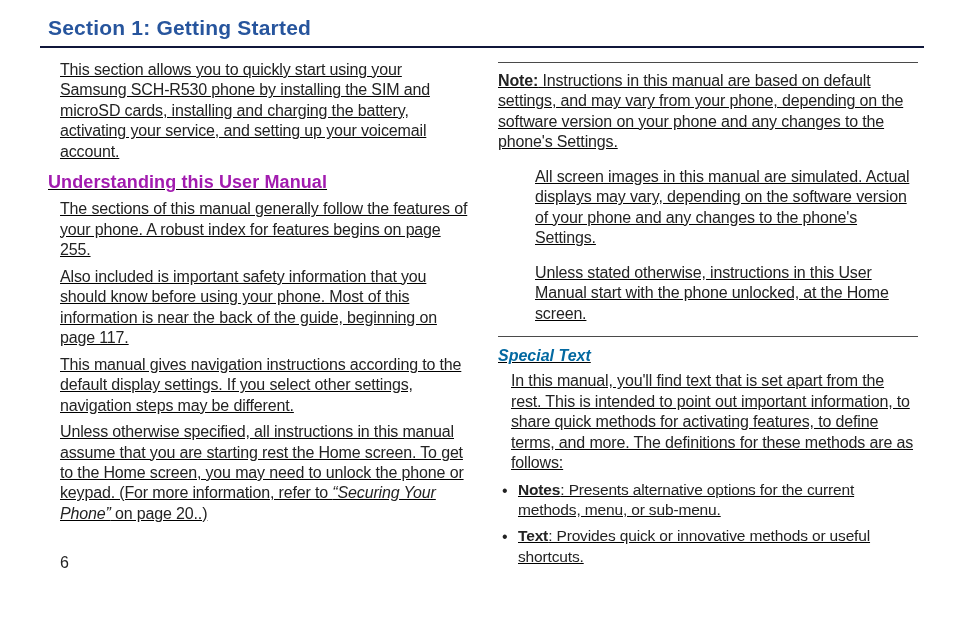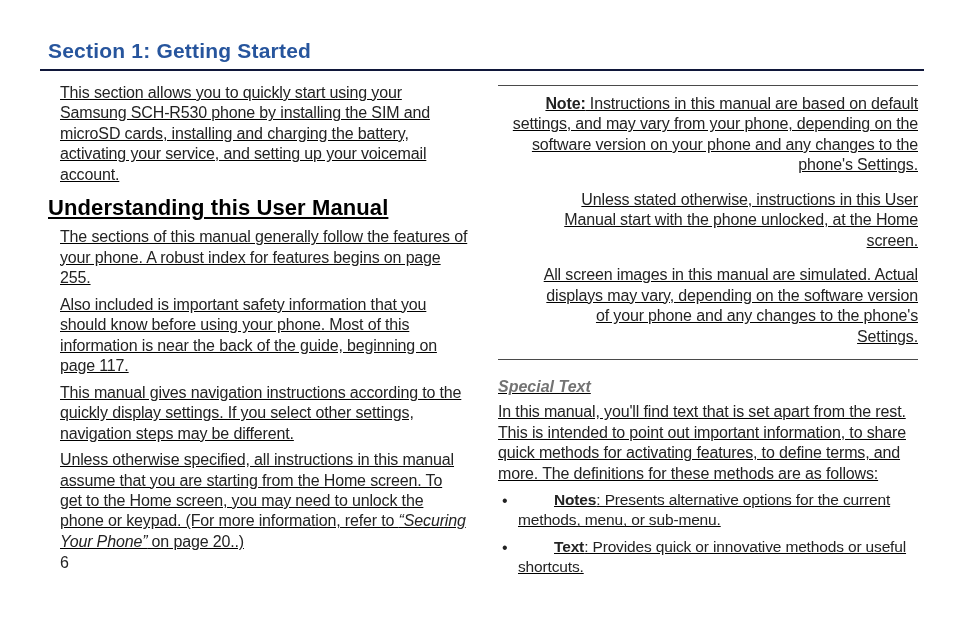--- a/index.html
+++ b/index.html
@@ -1,20 +1,20 @@
 <!DOCTYPE html>
 <html><head>
 <meta charset="utf-8">
 <style>
   * { box-sizing: border-box; margin: 0; padding: 0; }
   html, body { width: 954px; height: 636px; background: #fff; font-family: Arial, Helvetica, sans-serif; }
   .page {
     width: 954px;
     height: 592px;
-    padding: 39px 34px 18px 48px;
+    padding: 16px 34px 18px 48px;
     position: relative;
   }
   .section-title {
     font-family: Arial, Helvetica, sans-serif;
     font-weight: 900;
     font-size: 21px;
     color: #27559d;
     letter-spacing: 0.2px;
     margin-bottom: 6px;
   }
@@ -35,59 +35,58 @@
     font-family: "Helvetica Neue", Arial, sans-serif;
     font-stretch: condensed;
     color: #232323;
   }
   .body-p {
     font-size: 16px;
     line-height: 1.28;
     margin: 6px 0 6px 12px;
     letter-spacing: -0.15px;
   }
-  .col2 .body-p { margin-left: 0; }
+  .col2 .body-p { margin-left: 13px; }
   .h2 {
     font-family: Arial, Helvetica, sans-serif;
     font-weight: 900;
-    font-size: 22px;
-    color: #000000;
+    font-size: 18px;
+    color: #a21caf;
     margin: 10px 0 4px 0;
     letter-spacing: 0.1px;
   }
   .h3 {
     font-family: Arial, Helvetica, sans-serif;
     font-weight: 700;
     font-style: italic;
     font-size: 16px;
-    color: #737373;
+    color: #0369a1;
     margin: 10px 0 4px 0;
   }
   .note-block {
     border-top: 1px solid #4a4a4a;
     border-bottom: 1px solid #4a4a4a;
     padding: 8px 0 10px 0;
-    margin: 8px 0 18px 0;
-    text-align: right;
+    margin: 8px 0 10px 0;
   }
   .note-block .np {
     font-size: 16px;
     line-height: 1.28;
     margin: 0 0 14px 0;
     letter-spacing: -0.15px;
   }
   .note-block .np:last-child { margin-bottom: 2px; }
   .note-label {
     font-weight: 700;
   }
   .note-indent {
     padding-left: 37px;
   }
   .italic { font-style: italic; }
-  .bold { font-weight: 700; margin-left: 36px; }
+  .bold { font-weight: 700; }
   .bullets {
     list-style: none;
     margin: 4px 0 0 0;
     padding: 0;
   }
   .bullets li {
     font-size: 15.5px;
     line-height: 1.32;
     letter-spacing: -0.15px;
     padding-left: 20px;
@@ -120,34 +119,34 @@
 
   <div class="columns">
 
     <div class="col col1">
       <p class="body-p">This section allows you to quickly start using your Samsung SCH-R530 phone by installing the SIM and microSD cards, installing and charging the battery, activating your service, and setting up your voicemail account.</p>
 
       <h2 class="h2">Understanding this User Manual</h2>
 
       <p class="body-p">The sections of this manual generally follow the features of your phone. A robust index for features begins on page 255.</p>
       <p class="body-p">Also included is important safety information that you should know before using your phone. Most of this information is near the back of the guide, beginning on page 117.</p>
-      <p class="body-p">This manual gives navigation instructions according to the quickly display settings. If you select other settings, navigation steps may be different.</p>
+      <p class="body-p">This manual gives navigation instructions according to the default display settings. If you select other settings, navigation steps may be different.</p>
       <p class="body-p">
-        <span>Unless otherwise specified, all instructions in this manual assume that you are starting from the Home screen. To get to the Home screen, you may need to unlock the phone or keypad. (For more information, refer to </span><span class="italic">“Securing Your Phone”</span><span>  on page 20..)</span>
+        <span>Unless otherwise specified, all instructions in this manual assume that you are starting rest the Home screen. To get to the Home screen, you may need to unlock the phone or keypad. (For more information, refer to </span><span class="italic">“Securing Your Phone”</span><span>  on page 20..)</span>
       </p>
     </div>
 
     <div class="col col2">
 
       <div class="note-block">
         <p class="np">
           <span class="note-label">Note:</span><span> Instructions in this manual are based on default settings, and may vary from your phone, depending on the software version on your phone and any changes to the phone's Settings.</span>
         </p>
+        <p class="np note-indent">All screen images in this manual are simulated. Actual displays may vary, depending on the software version of your phone and any changes to the phone's Settings.</p>
         <p class="np note-indent">Unless stated otherwise, instructions in this User Manual start with the phone unlocked, at the Home screen.</p>
-        <p class="np note-indent">All screen images in this manual are simulated. Actual displays may vary, depending on the software version of your phone and any changes to the phone's Settings.</p>
       </div>
 
       <h3 class="h3">Special Text</h3>
 
       <p class="body-p">In this manual, you'll find text that is set apart from the rest. This is intended to point out important information, to share quick methods for activating features, to define terms, and more. The definitions for these methods are as follows:</p>
 
       <ul class="bullets">
         <li>
           <span class="bold">Notes</span><span>: Presents alternative options for the current methods, menu, or sub-menu.</span>
         </li>

